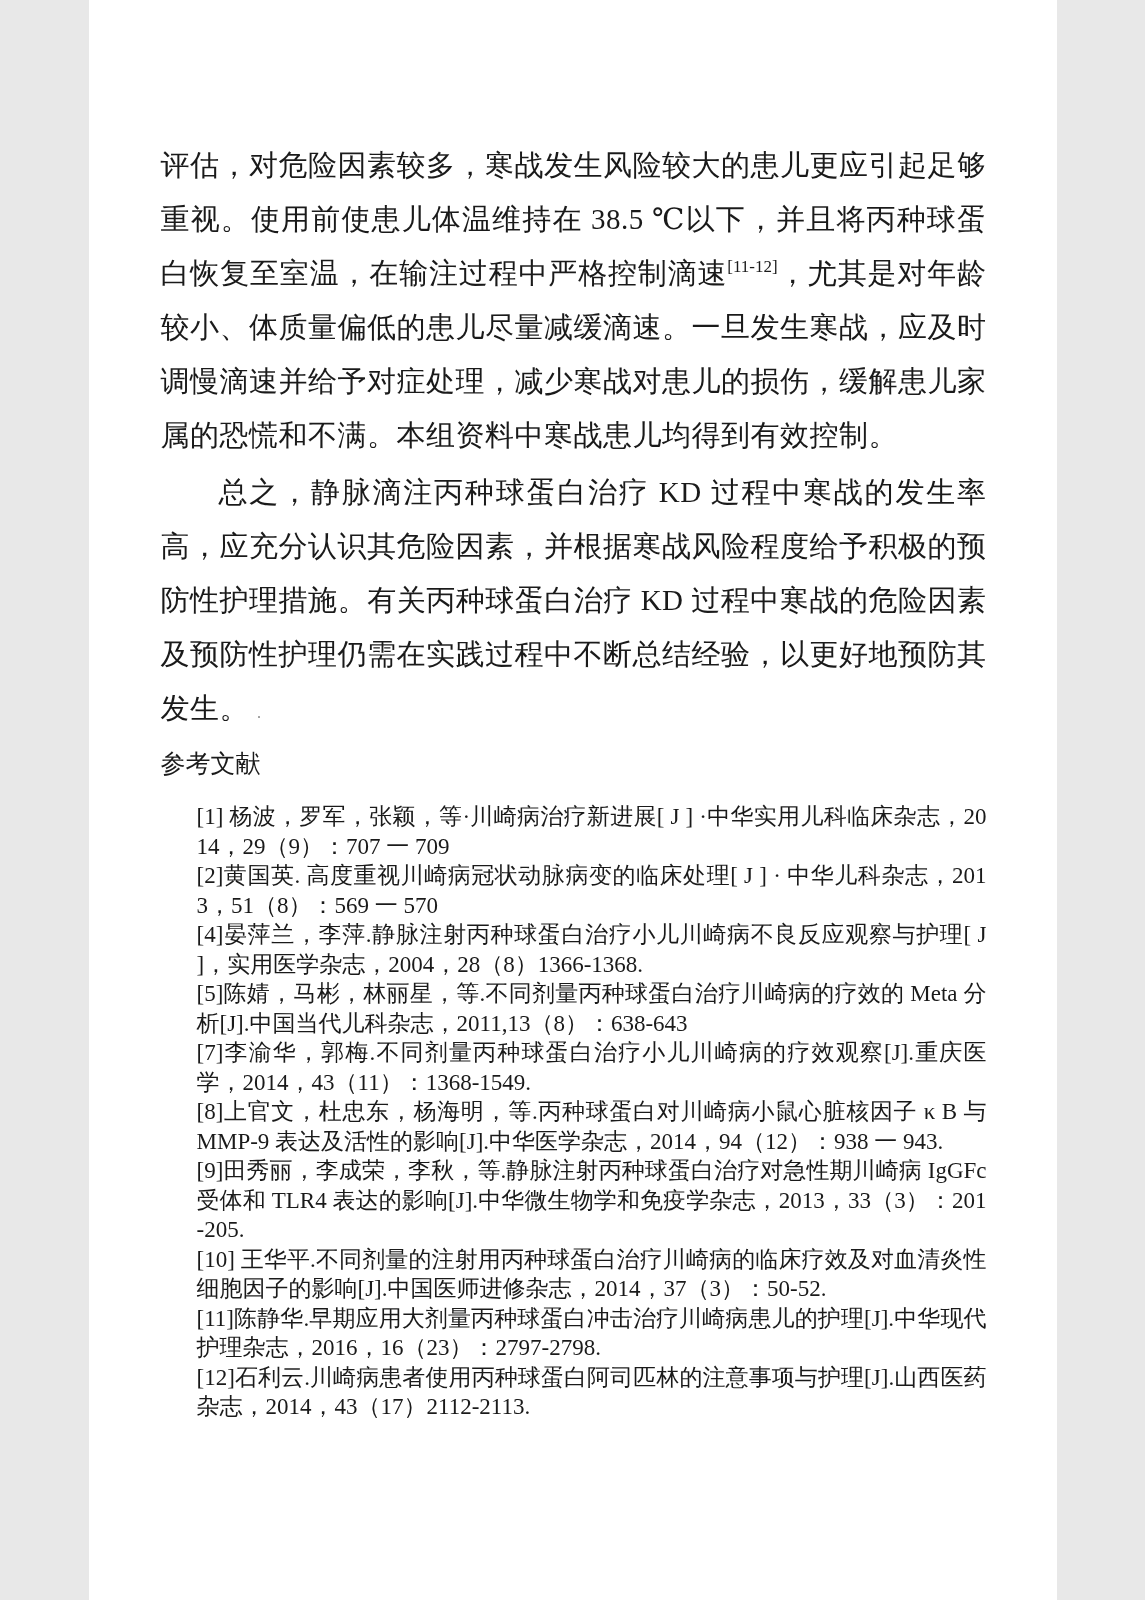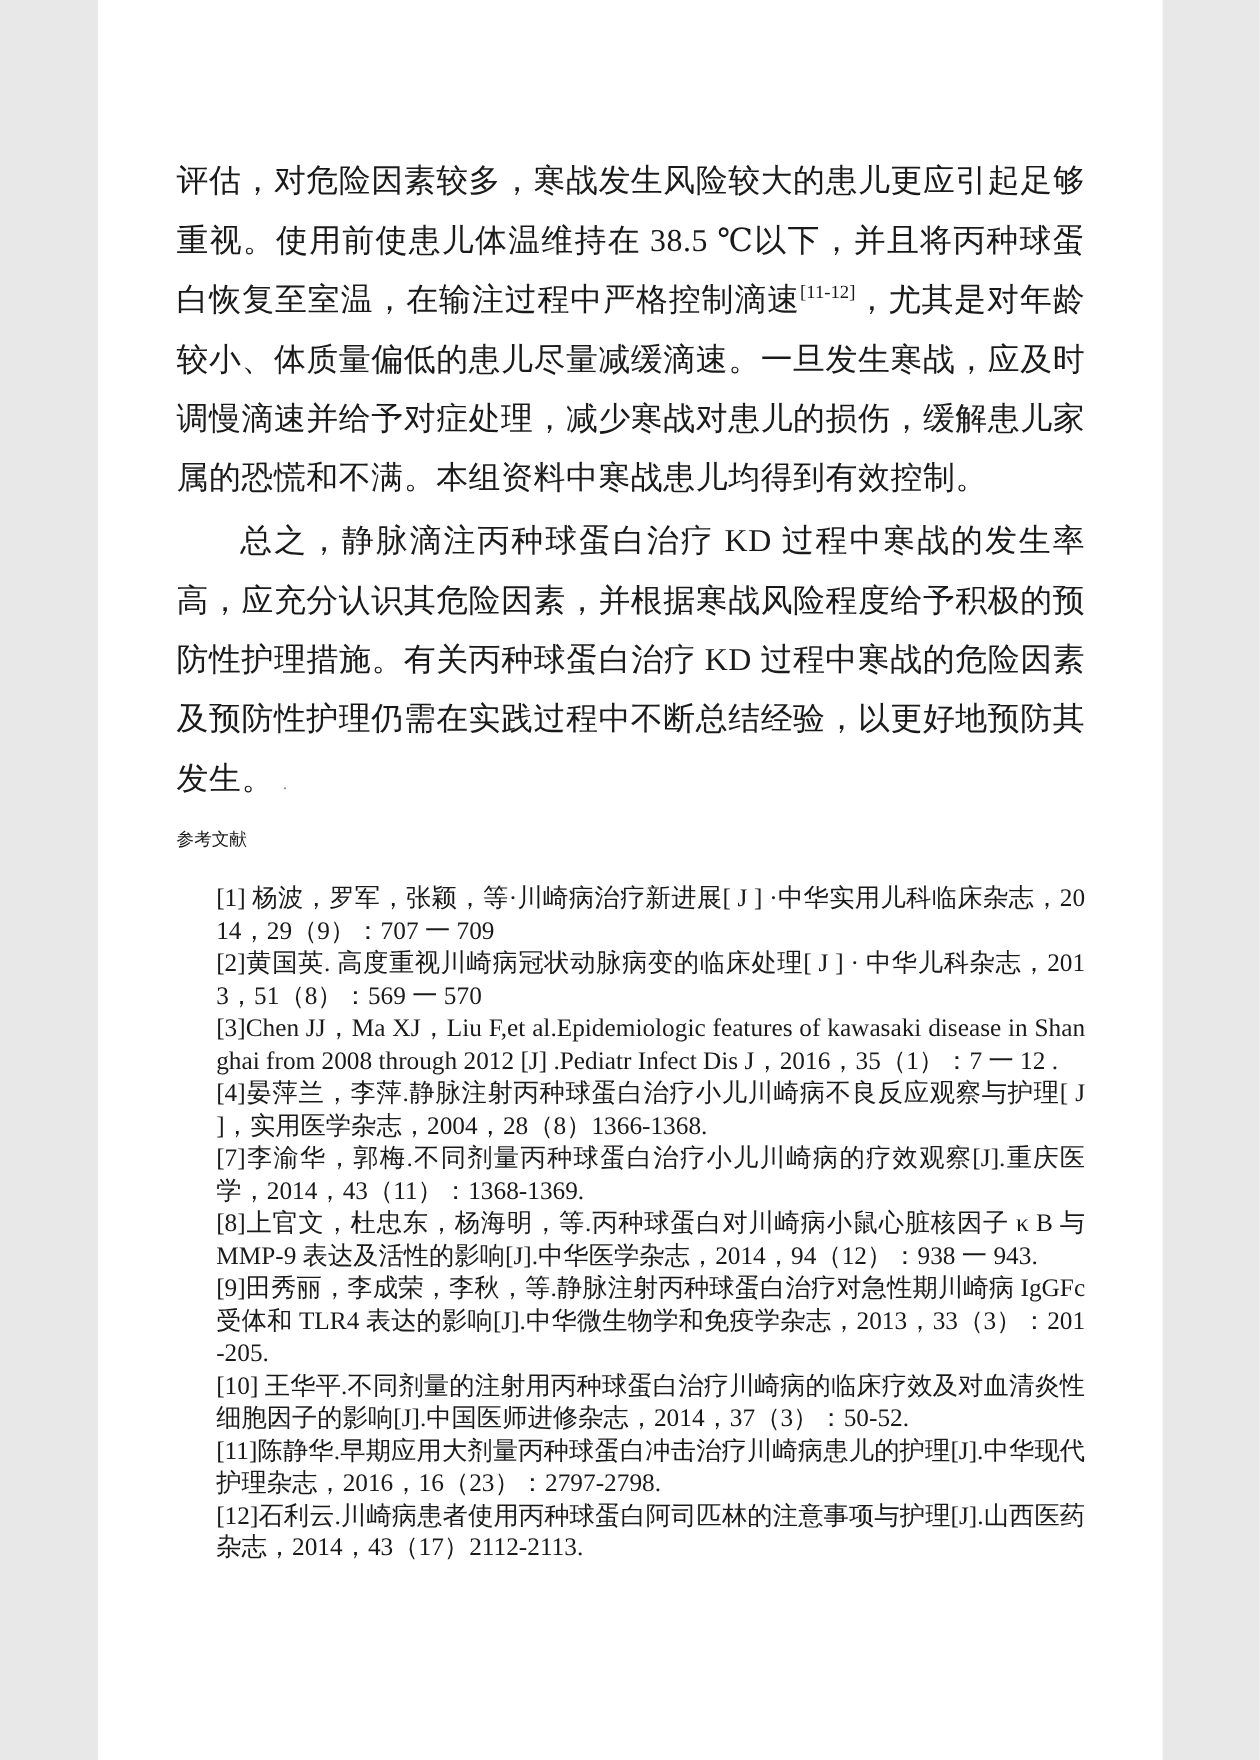--- a/index.html
+++ b/index.html
@@ -37,21 +37,21 @@
     letter-spacing: 0;
   }
   .stray-mark {
     font-size: 16px;
     color: #8a8a8a;
     letter-spacing: 0;
     padding-left: 8px;
   }
   .ref-heading {
     margin-top: 8px;
-    font-size: 16px;
+    font-size: 25px;
     line-height: 32px;
     font-weight: normal;
   }
   .references {
     margin-top: 22px;
     margin-left: 36px;
   }
   .references p {
     font-size: 23px;
     line-height: 29.5px;
@@ -70,23 +70,23 @@
       <p class="body-para"><span>评估，对危险因素较多，寒战发生风险较大的患儿更应引起足够重视。使用前使患儿体温维持在 38.5 ℃以下，并且将丙种球蛋白恢复至室温，在输注过程中严格控制滴速</span><span class="sup-cite">[11-12]</span><span>，尤其是对年龄较小、体质量偏低的患儿尽量减缓滴速。一旦发生寒战，应及时调慢滴速并给予对症处理，减少寒战对患儿的损伤，缓解患儿家属的恐慌和不满。本组资料中寒战患儿均得到有效控制。</span></p>
 
       <p class="body-para indent"><span>总之，静脉滴注丙种球蛋白治疗 KD 过程中寒战的发生率高，应充分认识其危险因素，并根据寒战风险程度给予积极的预防性护理措施。有关丙种球蛋白治疗 KD 过程中寒战的危险因素及预防性护理仍需在实践过程中不断总结经验，以更好地预防其发生。</span><span class="stray-mark">.</span></p>
     </div>
 
     <h2 class="ref-heading">参考文献</h2>
 
     <div class="references">
       <p>[1]  杨波，罗军，张颖，等·川崎病治疗新进展[ J ] ·中华实用儿科临床杂志，2014，29（9）：707 一 709</p>
       <p>[2]黄国英. 高度重视川崎病冠状动脉病变的临床处理[ J ] · 中华儿科杂志，2013，51（8）：569 一 570</p>
-      <p>[3]Chen JJ，Ma XJ，Liu F,et al.Epidemiologic features of kawasaki disease in Shanghai from 2008 through 2012 [J] .Pediatr Infect Dis J，2016，35（1）：7 一 12 .</p>
       <p>[4]晏萍兰，李萍.静脉注射丙种球蛋白治疗小儿川崎病不良反应观察与护理[ J ]，实用医学杂志，2004，28（8）1366-1368.</p>
-      <p>[7]李渝华，郭梅.不同剂量丙种球蛋白治疗小儿川崎病的疗效观察[J].重庆医学，2014，43（11）：1368-1369.</p>
+      <p>[5]陈婧，马彬，林丽星，等.不同剂量丙种球蛋白治疗川崎病的疗效的 Meta 分析[J].中国当代儿科杂志，2011,13（8）：638-643</p>
+      <p>[7]李渝华，郭梅.不同剂量丙种球蛋白治疗小儿川崎病的疗效观察[J].重庆医学，2014，43（11）：1368-1549.</p>
       <p>[8]上官文，杜忠东，杨海明，等.丙种球蛋白对川崎病小鼠心脏核因子 κ B 与 MMP-9 表达及活性的影响[J].中华医学杂志，2014，94（12）：938 一 943.</p>
       <p>[9]田秀丽，李成荣，李秋，等.静脉注射丙种球蛋白治疗对急性期川崎病 IgGFc 受体和 TLR4 表达的影响[J].中华微生物学和免疫学杂志，2013，33（3）：201-205.</p>
       <p>[10]  王华平.不同剂量的注射用丙种球蛋白治疗川崎病的临床疗效及对血清炎性细胞因子的影响[J].中国医师进修杂志，2014，37（3）：50-52.</p>
       <p>[11]陈静华.早期应用大剂量丙种球蛋白冲击治疗川崎病患儿的护理[J].中华现代护理杂志，2016，16（23）：2797-2798.</p>
       <p>[12]石利云.川崎病患者使用丙种球蛋白阿司匹林的注意事项与护理[J].山西医药杂志，2014，43（17）2112-2113.</p>
     </div>
 
   </div>
 </div>
 

